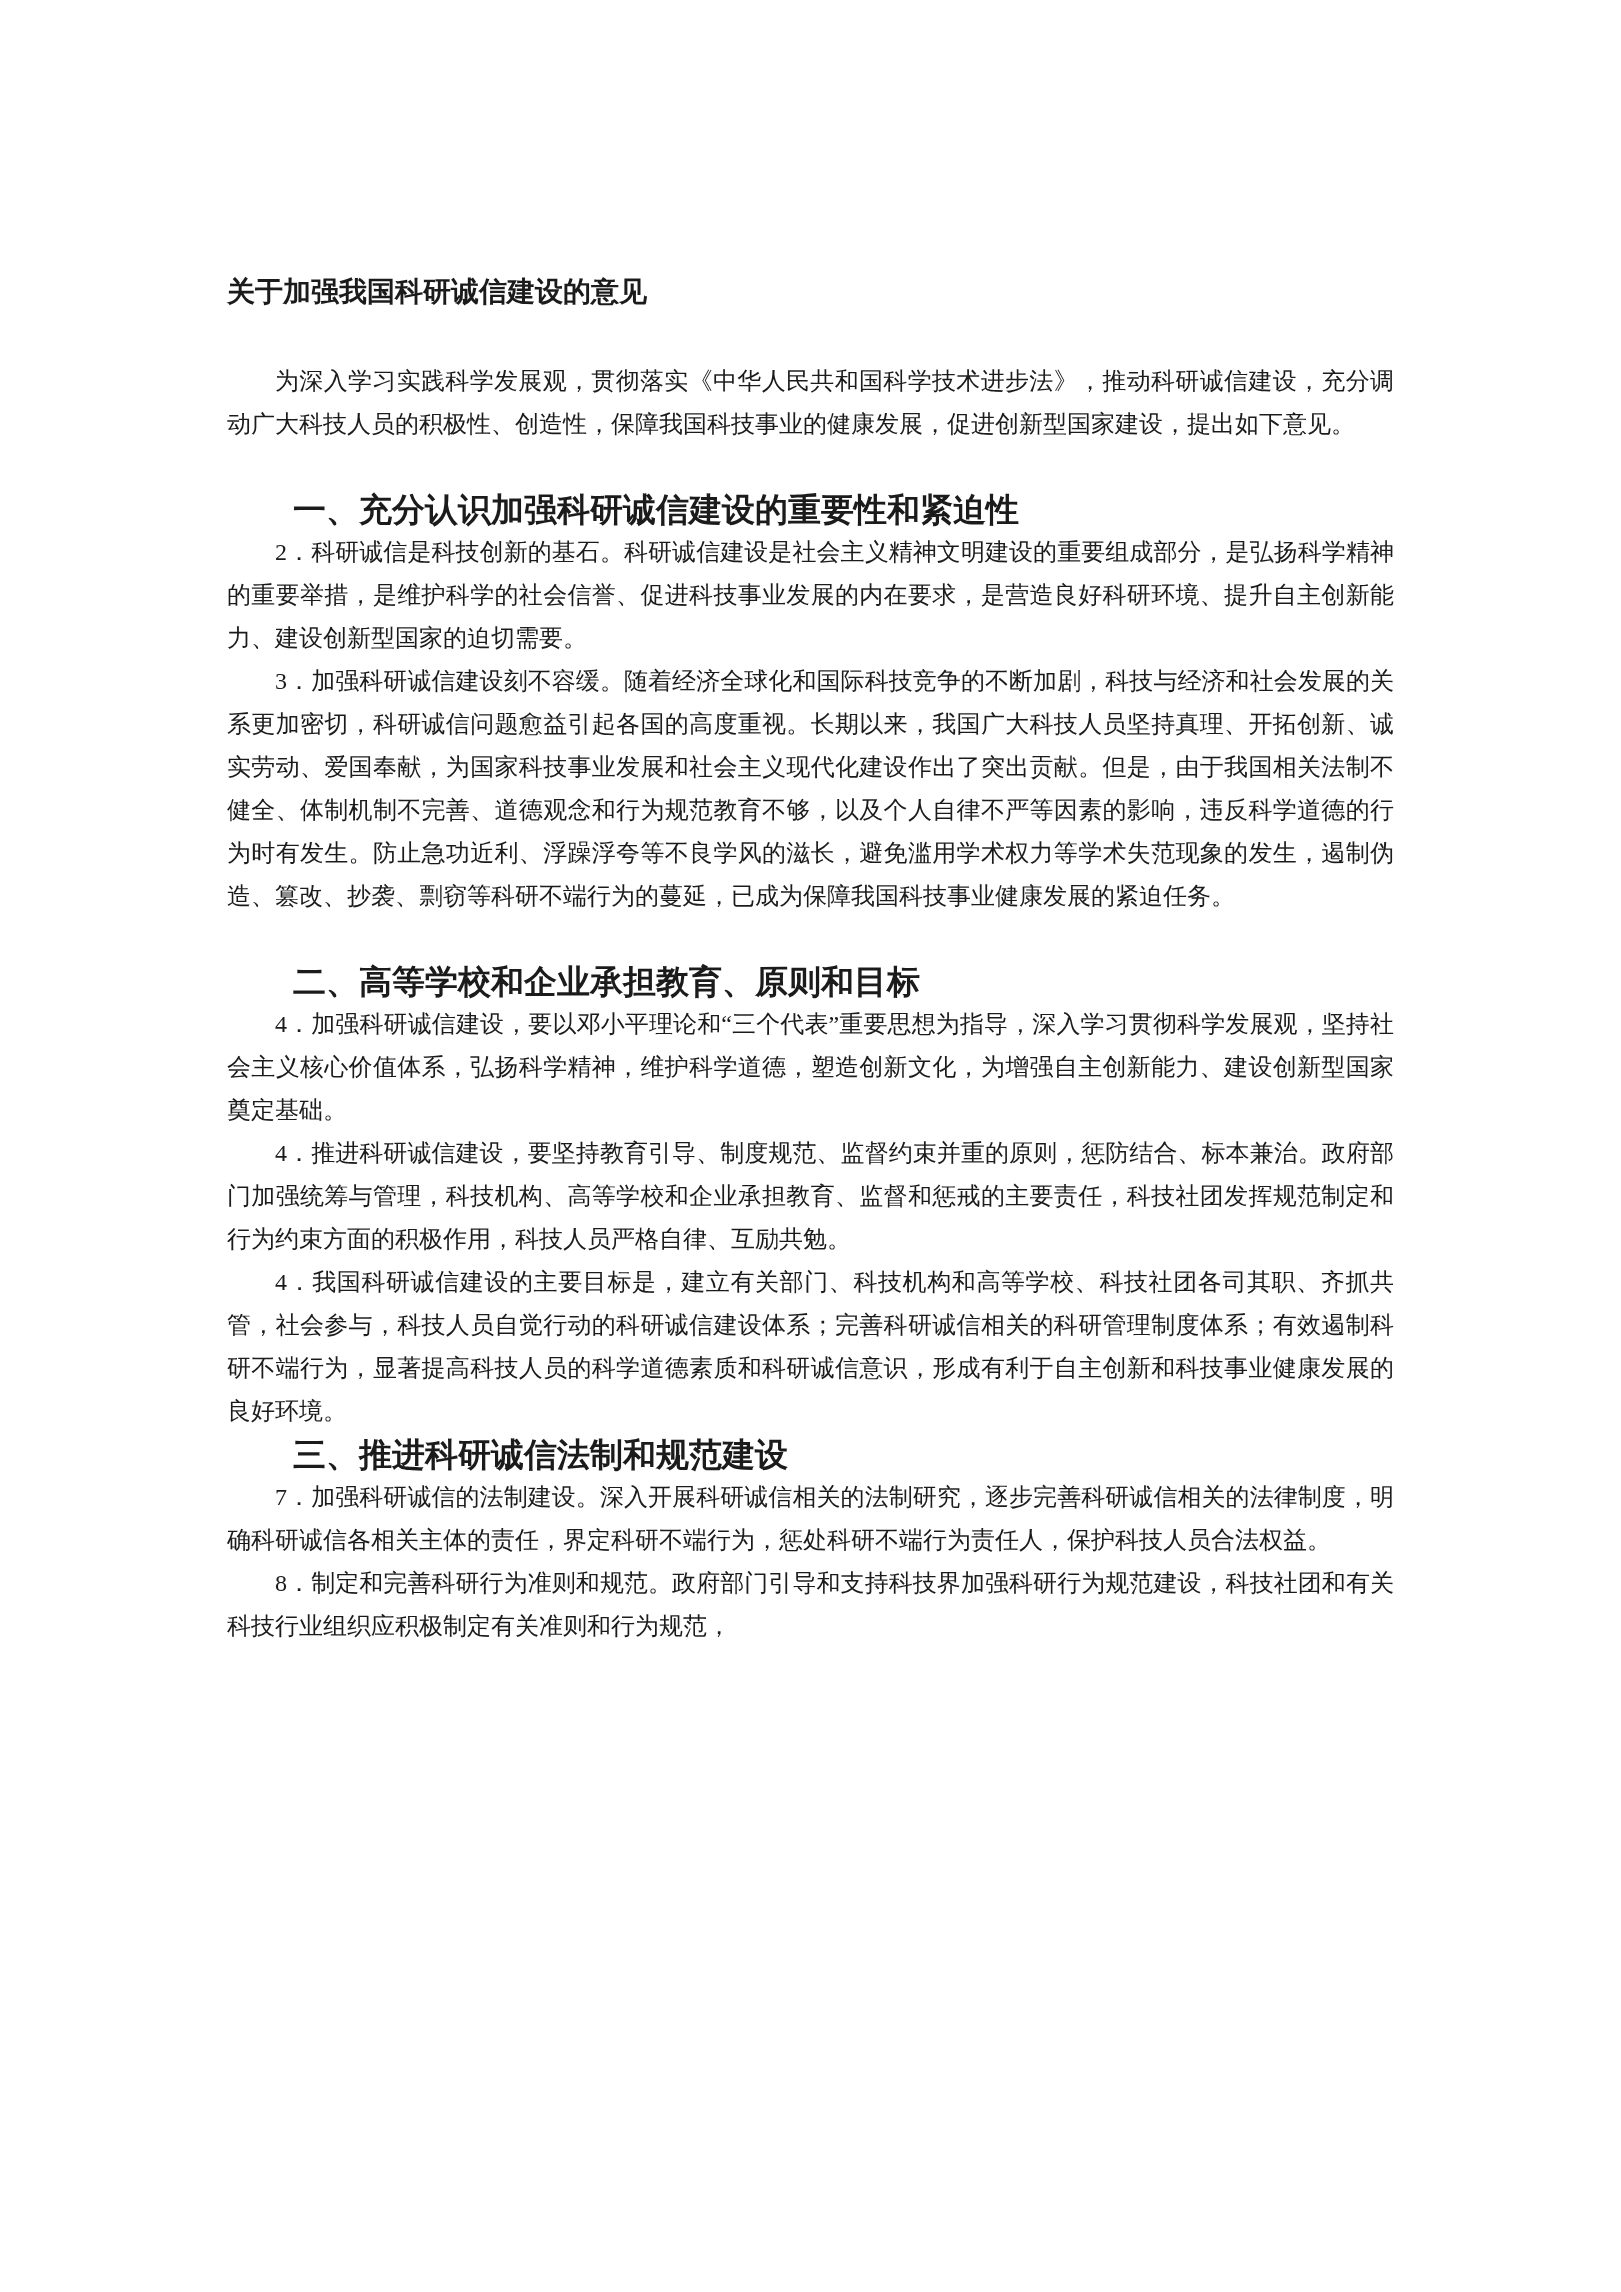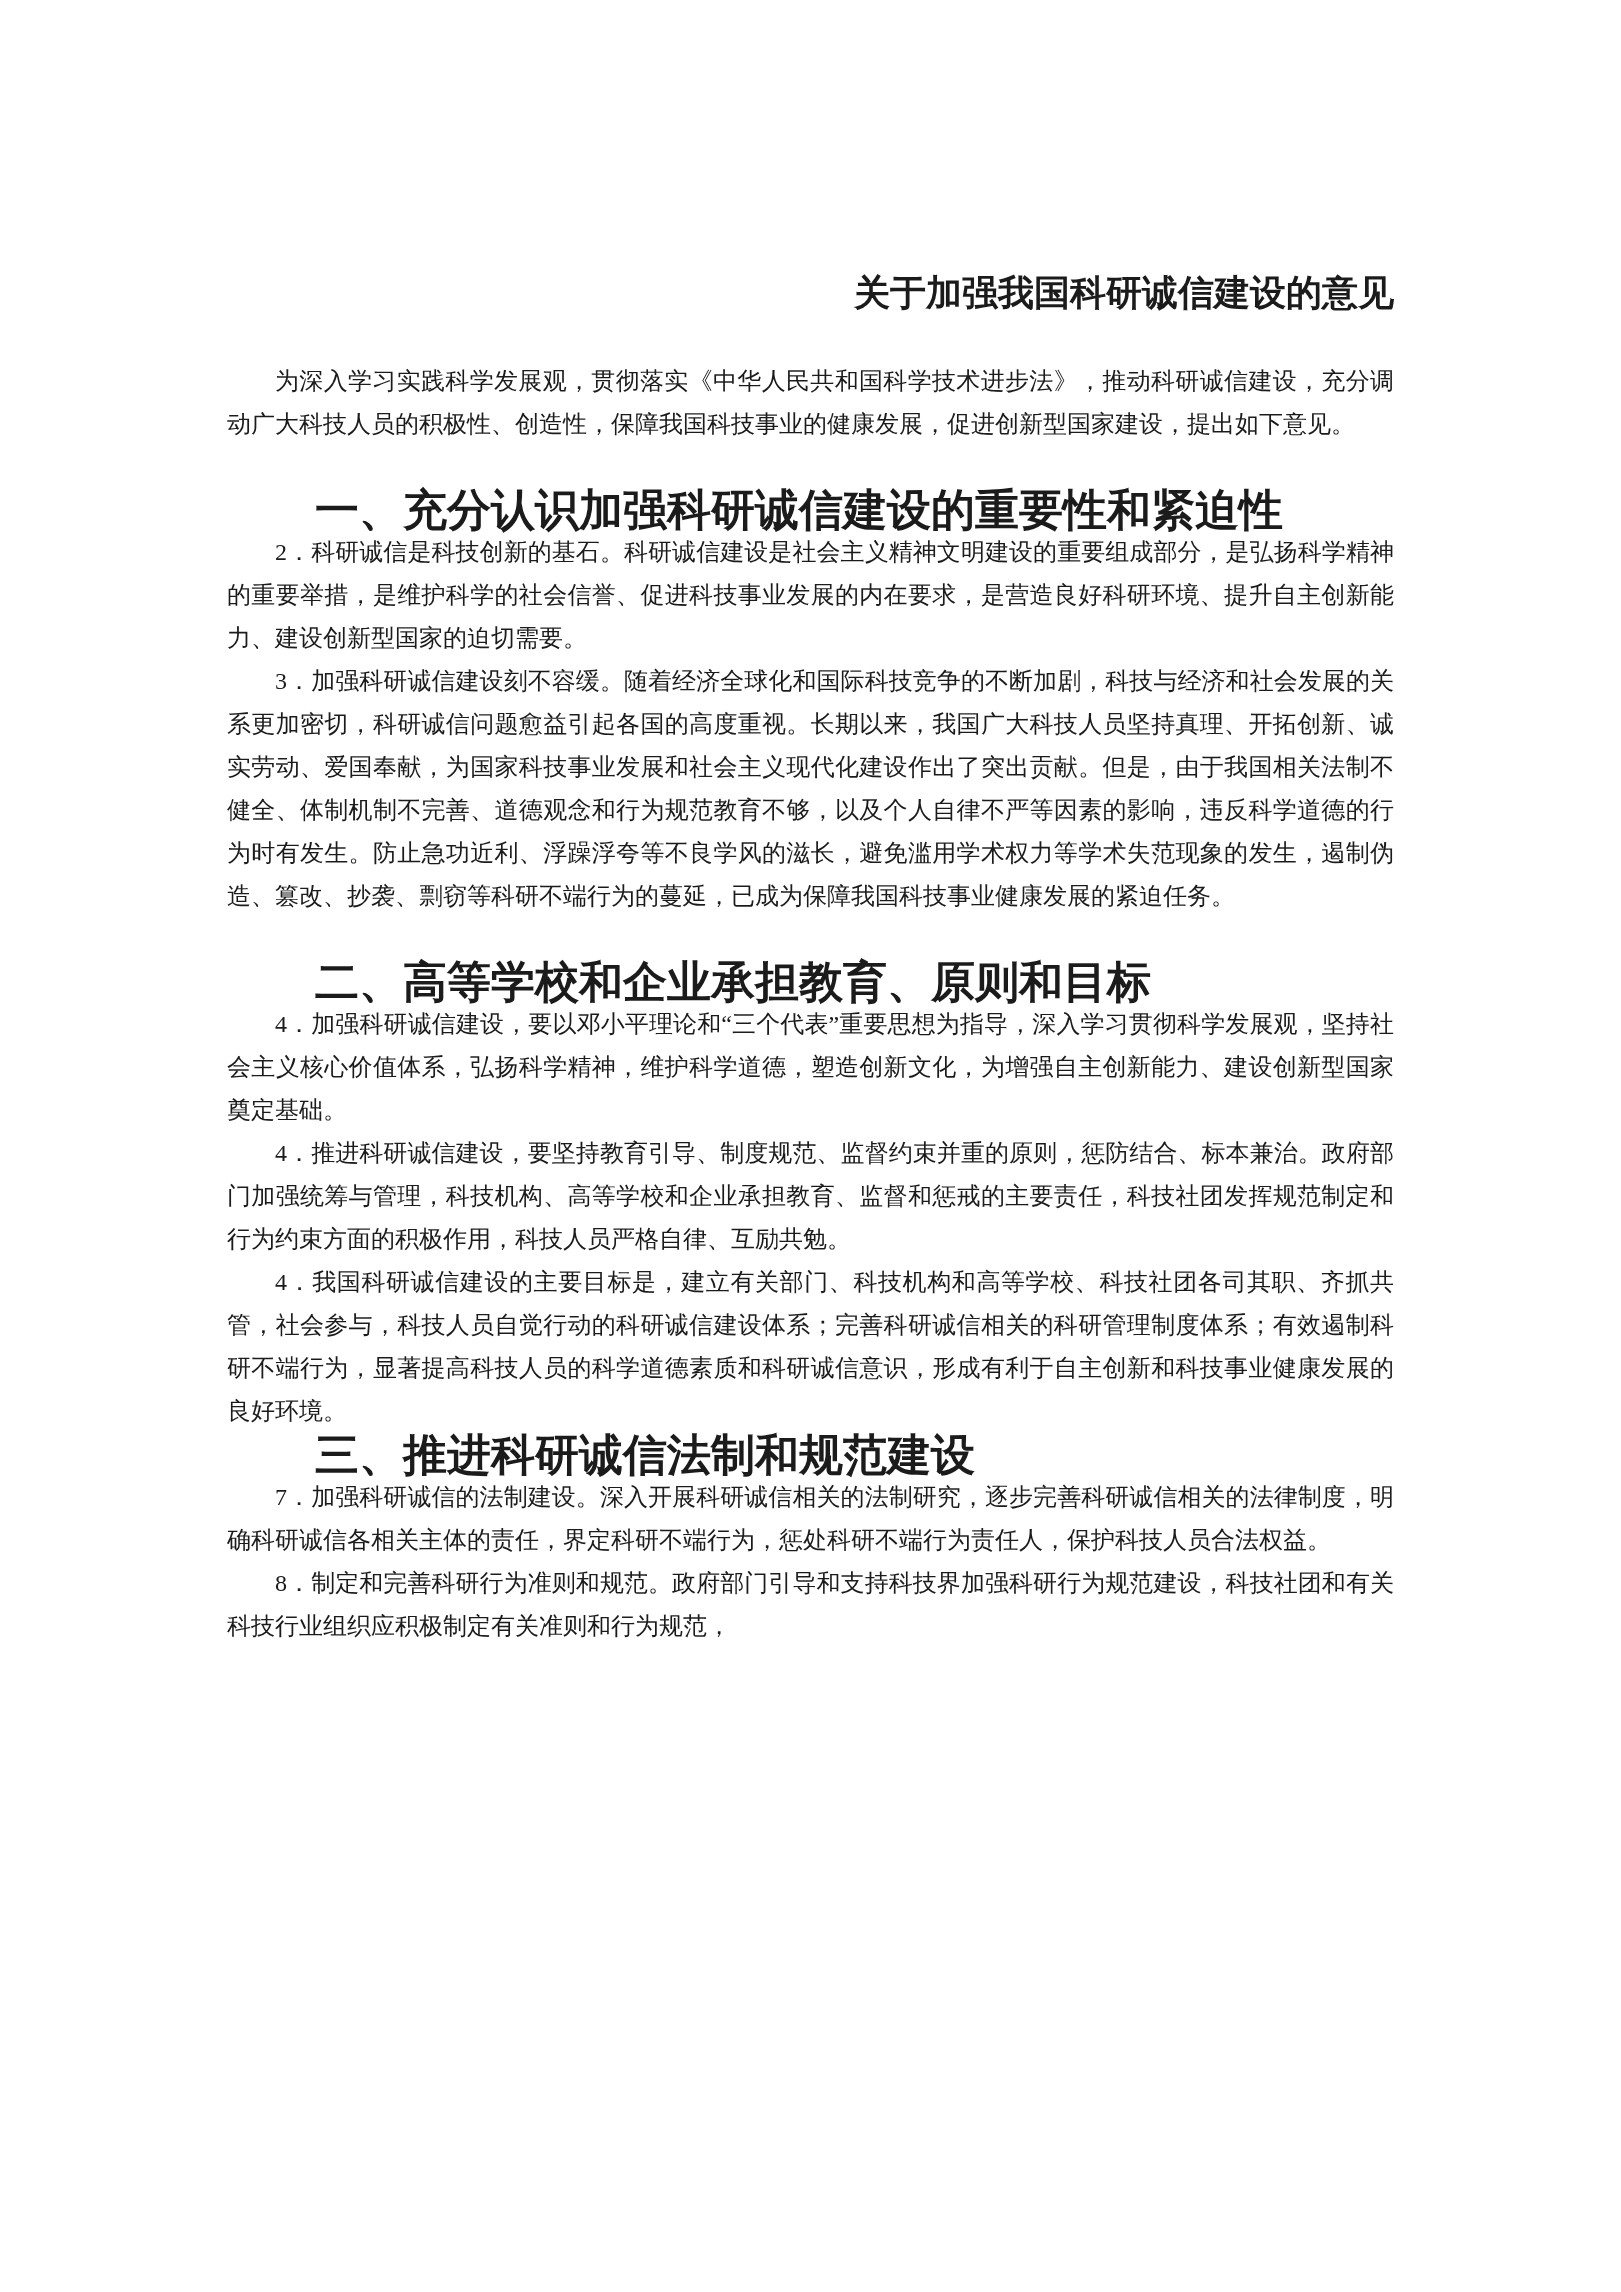--- a/index.html
+++ b/index.html
@@ -14,40 +14,40 @@
   }
   .page {
     box-sizing: border-box;
     width: 1621px;
     height: 2293px;
     padding: 272px 227px 0 227px;
     overflow: hidden;
     background: #ffffff;
   }
   .doc-title {
-    font-family: Liberation Serif, serif;
+    font-family: Liberation Mono, monospace;
     font-weight: bold;
-    font-size: 36px;
+    font-size: 28px;
     line-height: 43px;
-    text-align: right;
+    text-align: left;
     margin: 0 0 45px 0;
   }
   .para {
     font-family: "Liberation Serif", "DejaVu Serif", serif;
     font-size: 24px;
     line-height: 43px;
     text-align: justify;
     text-indent: 2em;
     margin: 0;
     word-break: break-all;
   }
   .heading {
     font-family: "DejaVu Sans", "Liberation Sans", sans-serif;
     font-weight: bold;
-    font-size: 44px;
+    font-size: 33px;
     line-height: 43px;
     text-indent: 2em;
     margin: 0;
   }
   .gap-before {
     margin-top: 42px;
   }
 </style>
 </head>
 <body>

